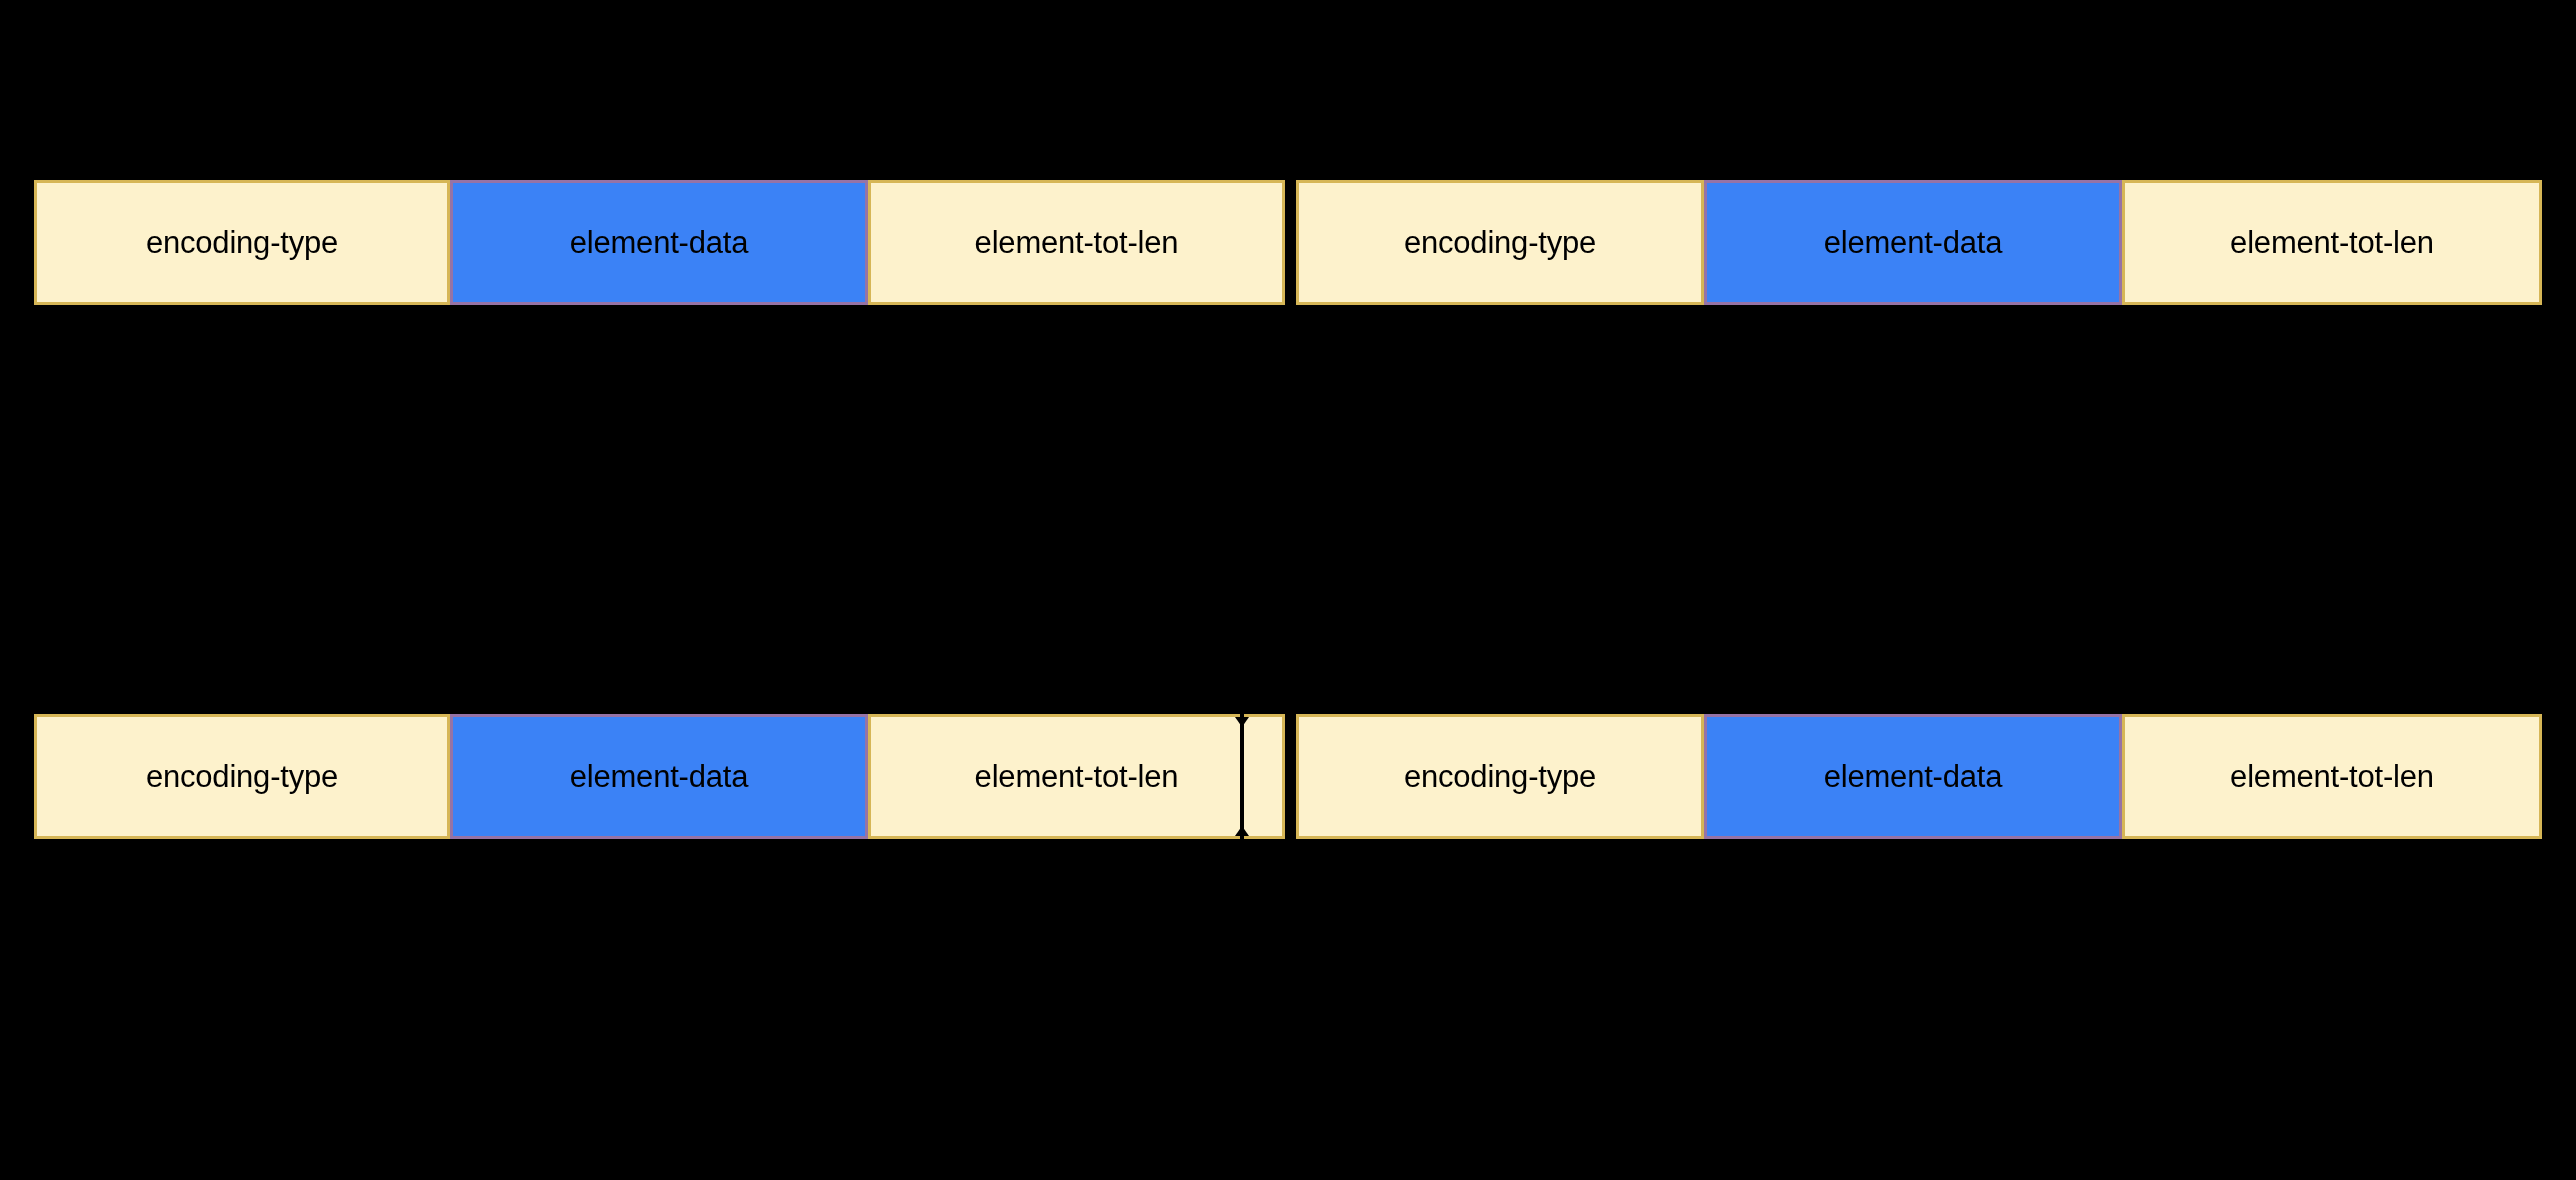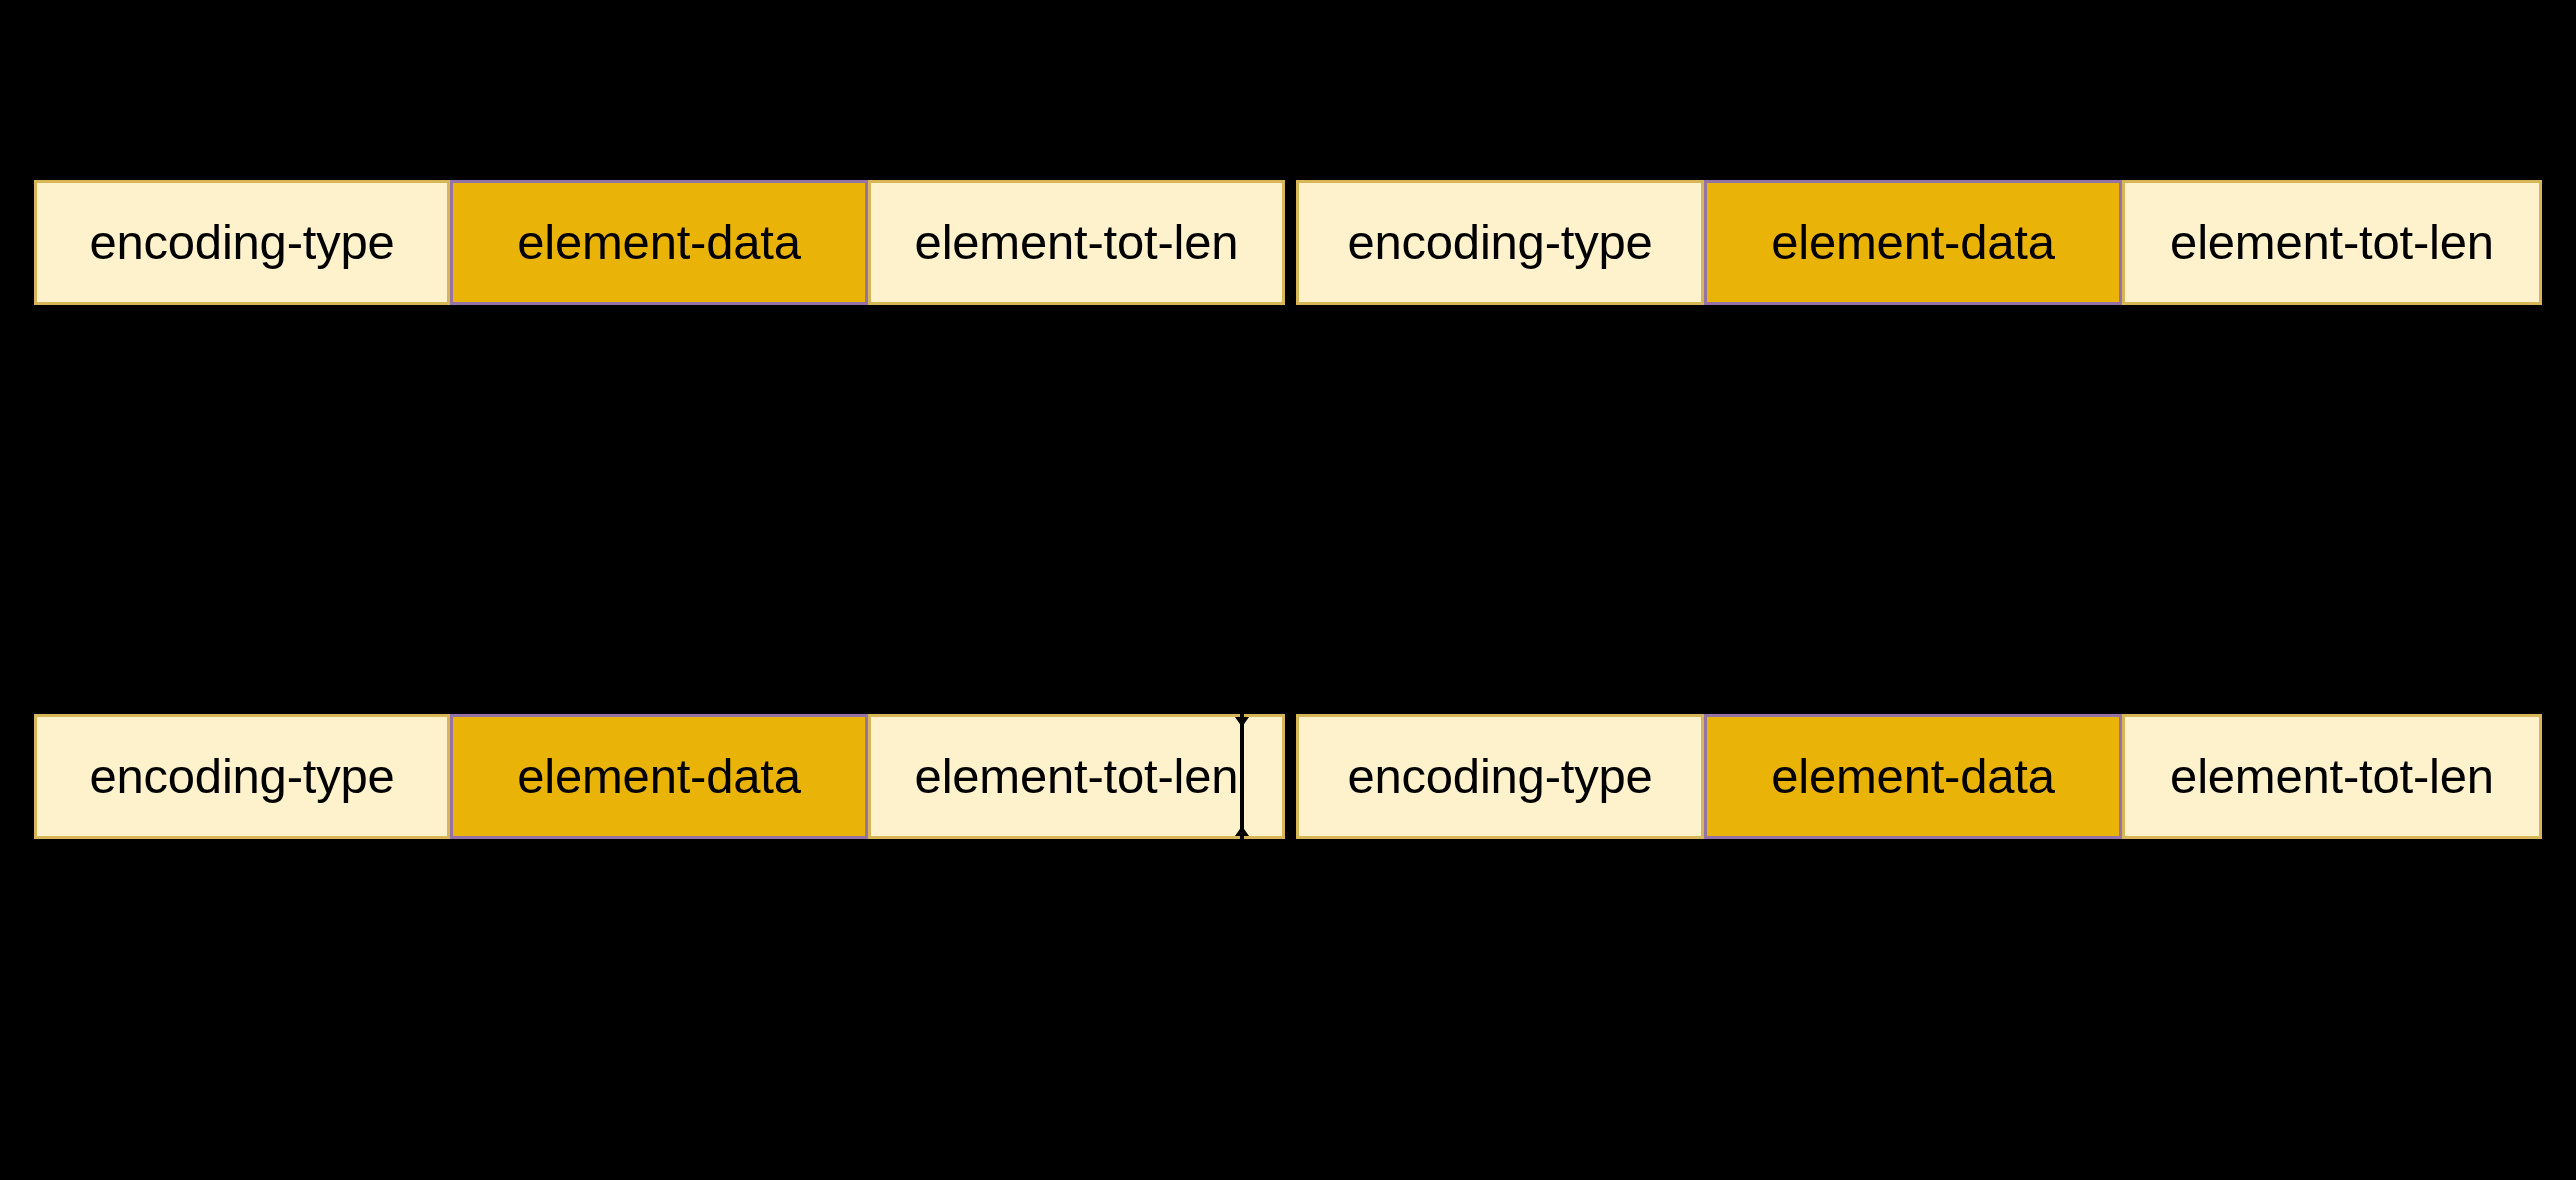--- a/index.html
+++ b/index.html
@@ -38,33 +38,33 @@
 
   
   .cell {
     position: relative;
     box-sizing: border-box;
     display: flex;
     align-items: center;
     justify-content: center;
     border-style: solid;
     border-width: 3.2px;
-    font-size: 49px;
+    font-size: 31px;
     line-height: 1;
     color: #000000;
     white-space: nowrap;
     letter-spacing: -0.2px;
   }
 
   .cell.cream {
     background: #FDF2CC;
     border-color: #D6B656;
   }
   .cell.lavender {
-    background: #eab308;
+    background: #3b82f6;
     border-color: #9673A6;
   }
 
   
   .cell-label {
     position: relative;
     z-index: 3;
     pointer-events: none;
   }
 

